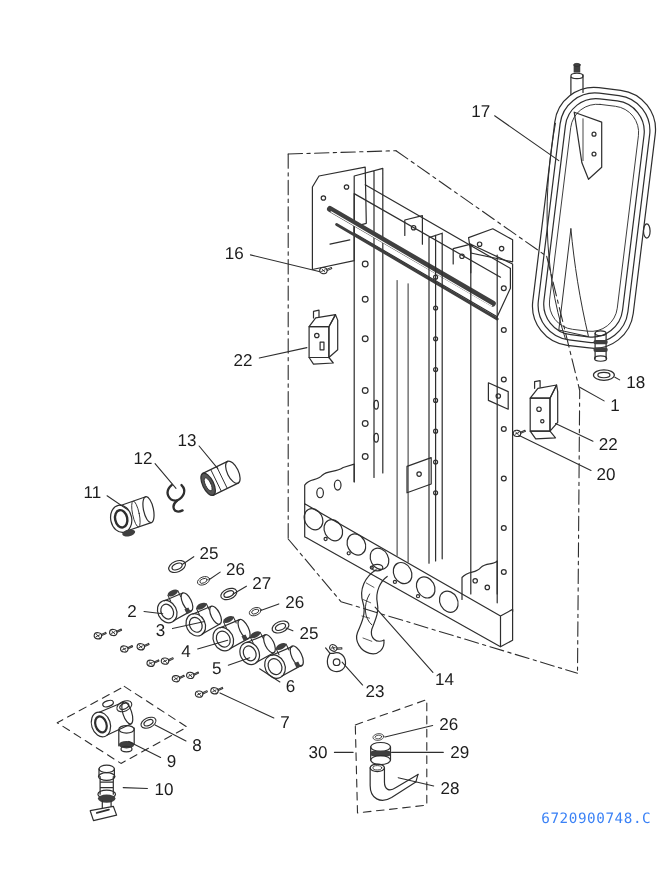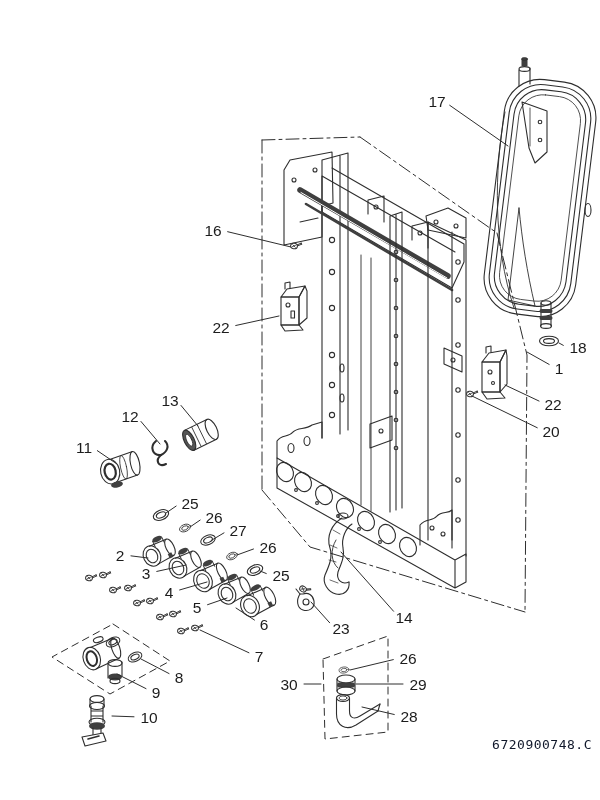--- a/index.html
+++ b/index.html
@@ -1,21 +1,21 @@
 <!DOCTYPE html>
 <html><head>
 <meta charset="utf-8">
 <style>
   html,body{margin:0;padding:0;background:#ffffff;}
   #page{position:relative;width:600px;height:800px;background:#ffffff;overflow:hidden;
         font-family:"Liberation Sans", sans-serif;}
   #drawing{position:absolute;left:0;top:0;}
   .callout-text{font-family:"Liberation Sans", sans-serif;font-size:15.5px;fill:#1c1c1c;}
   #doc-number{position:absolute;right:8px;top:737px;font-family:"DejaVu Sans Mono", monospace;
-              font-size:13px;color:#0f172a;letter-spacing:0.5px;}
+              font-size:13px;color:#3b82f6;letter-spacing:0.5px;}
   svg *{vector-effect:none;}
 </style>
 </head>
 <body>
 
 <div id="page">
 
 <svg id="drawing" width="600" height="800" viewBox="0 0 600 800" fill="none" stroke="#2e2e2e" stroke-width="1.1" stroke-linejoin="round" stroke-linecap="round">
 
   <defs>

